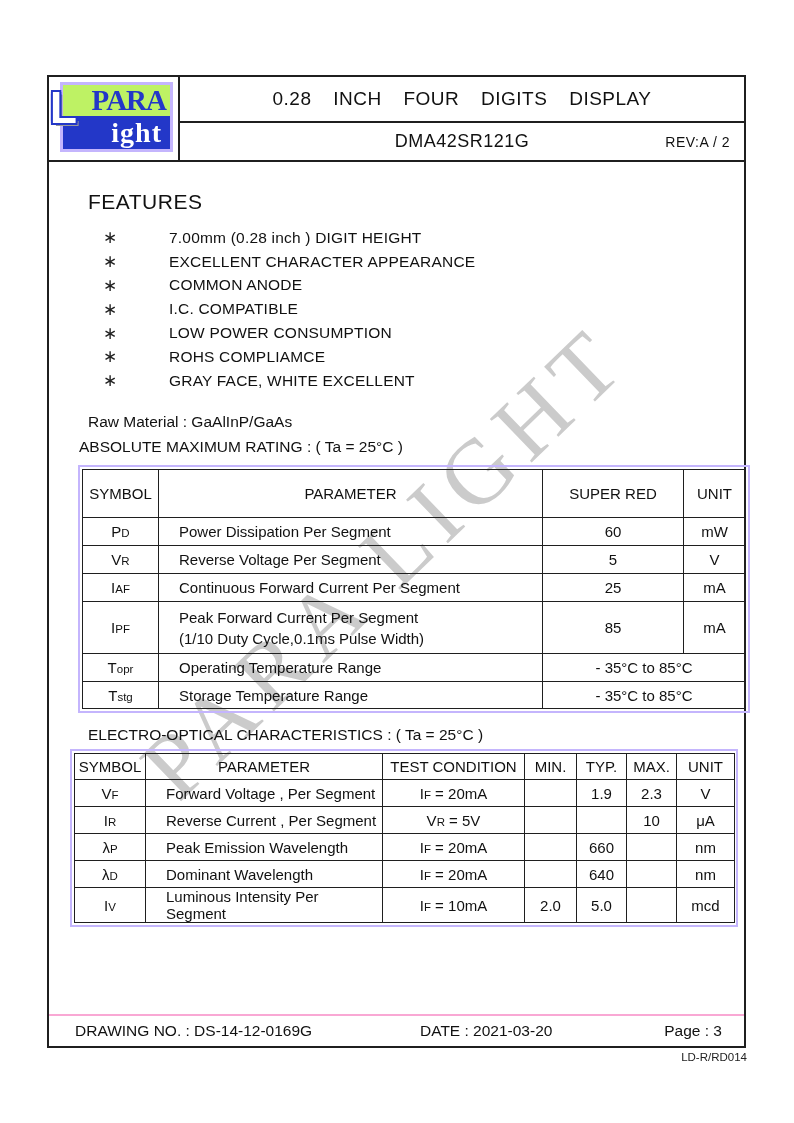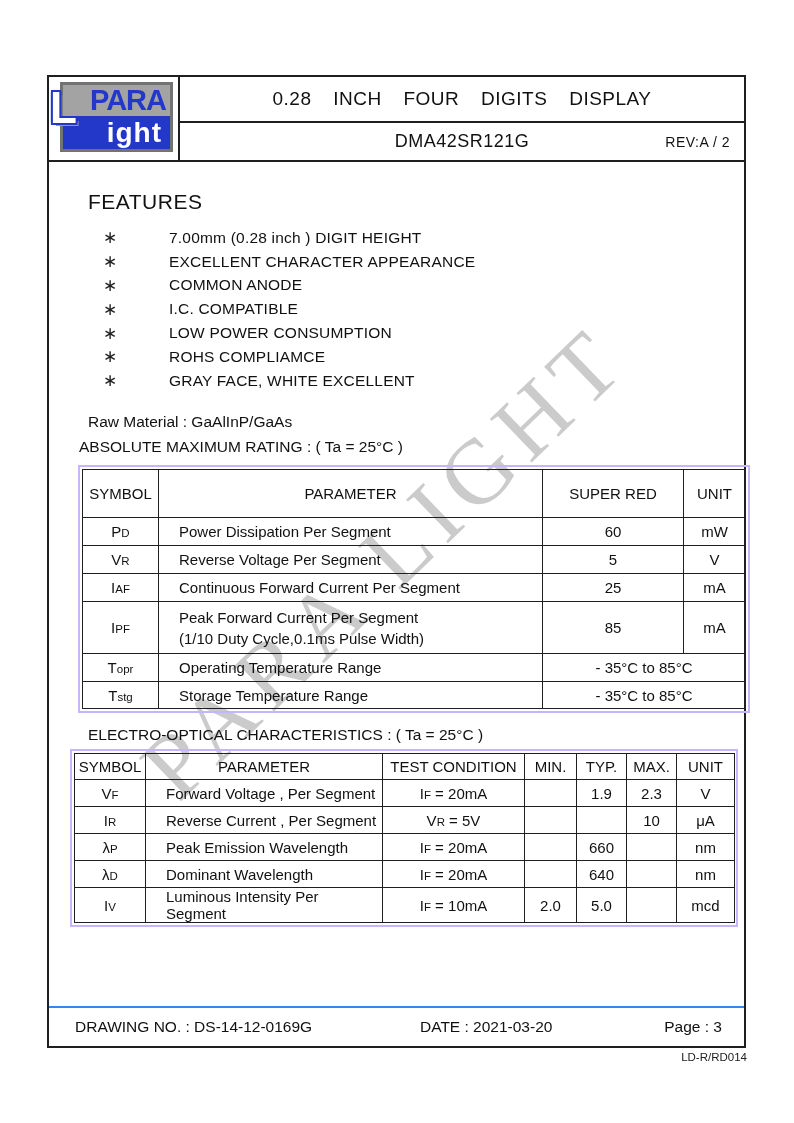--- a/index.html
+++ b/index.html
@@ -21,21 +21,21 @@
   }
   .layer{position:relative;z-index:1;}
   
   .header{position:absolute;top:0;left:0;right:0;height:85px;display:flex;border-bottom:2px solid #1f1f1f;box-sizing:border-box;z-index:2;background:transparent;}
   .logo-cell{width:131px;border-right:2px solid #1f1f1f;position:relative;box-sizing:border-box;}
   .title-cell{flex:1;display:flex;flex-direction:column;}
   .title-row1{height:46px;border-bottom:2px solid #1f1f1f;display:flex;align-items:center;justify-content:center;font-size:19px;word-spacing:16px;letter-spacing:0.5px;box-sizing:border-box;}
   .title-row2{flex:1;position:relative;display:flex;align-items:center;justify-content:center;font-size:18px;letter-spacing:0.5px;}
   .rev{position:absolute;right:14px;top:50%;transform:translateY(-50%);font-size:14px;letter-spacing:0.5px;}
   
-  .logo-box{position:absolute;left:11px;top:5px;width:113px;height:70px;border:3px solid #737373;box-sizing:border-box;background:#a3a3a3;}
+  .logo-box{position:absolute;left:11px;top:5px;width:113px;height:70px;border:3px solid #c4b5fd;box-sizing:border-box;background:#bef264;font-family:Liberation Serif, serif;}
   .logo-top{height:31px;display:flex;align-items:center;justify-content:flex-end;padding-right:4px;box-sizing:border-box;}
   .logo-top span{font-size:29px;font-weight:bold;color:#2337c8;letter-spacing:-1px;line-height:1;}
   .logo-bottom{height:33px;background:#2337c8;display:flex;align-items:center;justify-content:flex-end;padding-right:8px;box-sizing:border-box;}
   .logo-bottom span{font-size:28px;font-weight:bold;color:#ffffff;letter-spacing:1px;line-height:1;}
   .logo-l{
     position:absolute;left:1px;top:9px;font-size:44px;font-weight:bold;line-height:1;
     color:#ffffff;z-index:3;
     text-shadow:-2px 0 #2337c8,2px 0 #2337c8,0 -2px #2337c8,0 2px #2337c8,
                 -2px -2px #2337c8,2px 2px #2337c8,-2px 2px #2337c8,2px -2px #2337c8,
                  3px 3px 0 #9a9a9a;
@@ -55,21 +55,21 @@
   .t1{left:29px;top:388px;width:672px;}
   .t2{left:21px;top:672px;width:668px;}
   table{border-collapse:collapse;width:100%;table-layout:fixed;background:transparent;}
   td,th{border:1.5px solid #1f1f1f;font-size:15px;font-weight:normal;padding:0;background:transparent;}
   .c{text-align:center;}
   .l{text-align:left;padding-left:20px;margin-top:33px;}
   .h48{height:48px;} .h52{height:52px;} .h28{height:28px;} .h27{height:27px;} .h26{height:26px;}
   .sub{font-size:11.5px;letter-spacing:0;}
   .param2 div{line-height:21px;}
   
-  .footer{position:absolute;left:0;right:0;bottom:0;height:40px;border-top:2px solid #3b82f6;box-sizing:border-box;z-index:2;}
+  .footer{position:absolute;left:0;right:0;bottom:0;height:32px;border-top:2px solid #f9a8d4;box-sizing:border-box;z-index:2;}
   .footer .f-drawing{position:absolute;left:26px;top:50%;transform:translateY(-50%);font-size:15.5px;}
   .footer .f-date{position:absolute;left:371px;top:50%;transform:translateY(-50%);font-size:15.5px;}
   .footer .f-page{position:absolute;right:22px;top:50%;transform:translateY(-50%);font-size:15.5px;}
   .doc-code{position:absolute;left:47px;top:1051px;width:700px;text-align:right;font-size:11.5px;color:#222;}
 </style>
 </head>
 <body>
 
 <div class="page">
 

